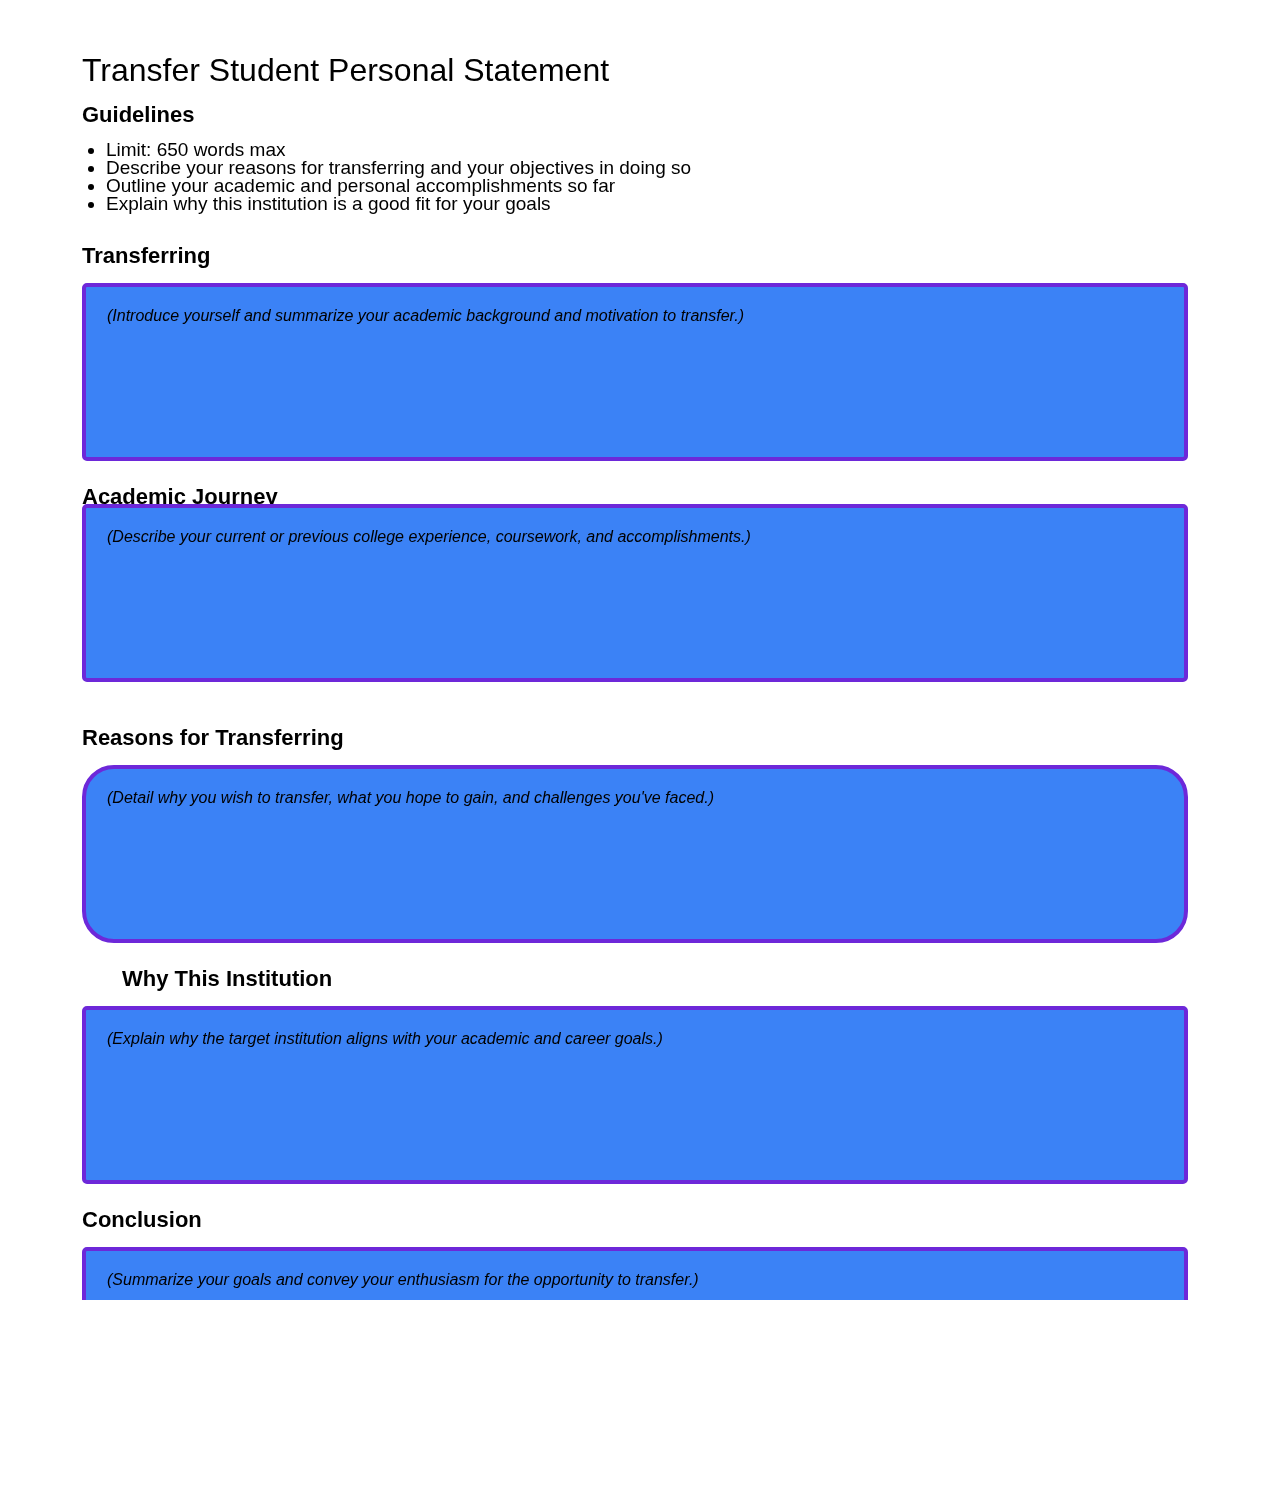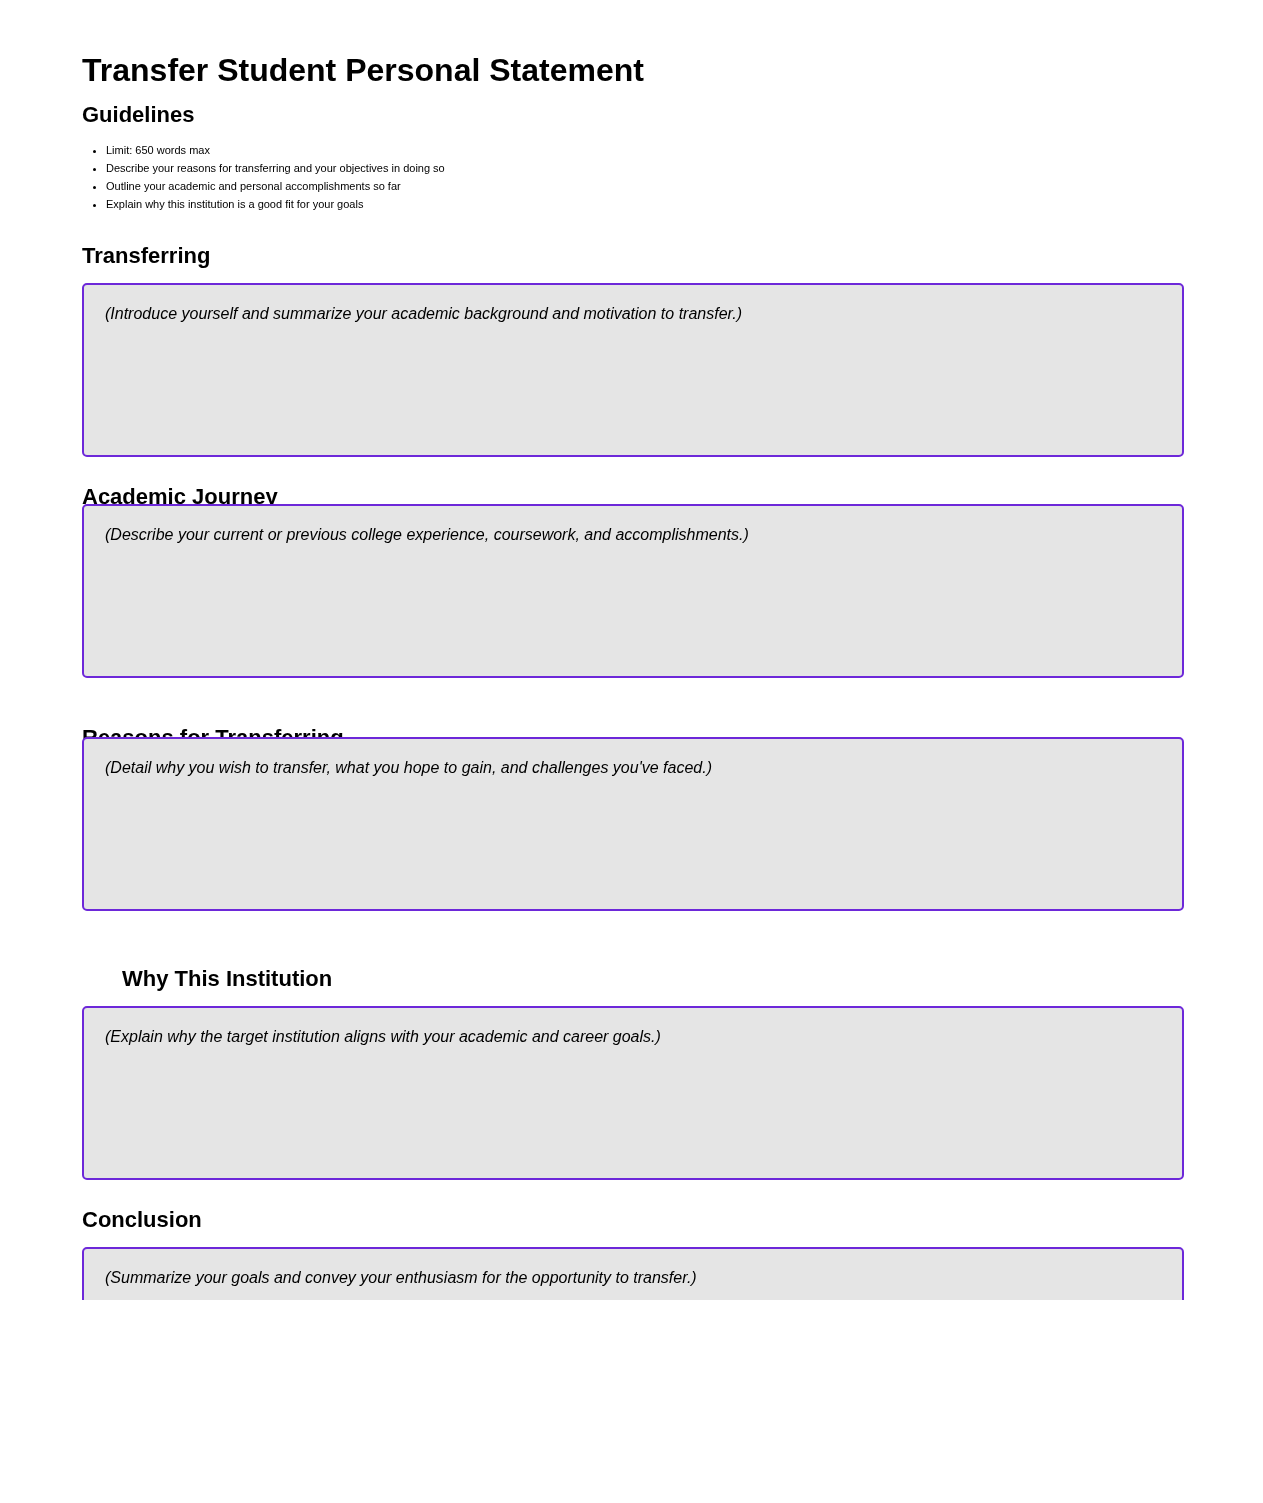--- a/index.html
+++ b/index.html
@@ -22,54 +22,54 @@
       left: 82px;
       top: 0;
       width: 1100px;
     }
     h1 {
       position: absolute;
       top: 50px;
       left: 0;
       margin: 0;
       font-size: 32px;
-      font-weight: bold;
+      font-weight: normal;
       line-height: 40px;
       white-space: nowrap;
     }
     h2 {
       margin: 0;
       font-size: 22px;
       font-weight: bold;
       line-height: 22px;
       position: absolute;
       left: 0;
       white-space: nowrap;
     }
     .guidelines-title { top: 104px; }
     ul.guidelines {
       position: absolute;
       top: 141px;
       left: 0;
       margin: 0;
       padding-left: 24px;
-      font-size: 11px;
+      font-size: 19px;
       line-height: 18px;
     }
     ul.guidelines li { margin: 0; padding: 0; }
     .section-title { }
     .box {
       position: absolute;
       left: 0;
       width: 1098px;
       height: 170px;
-      border: 2px solid #6d28d9;
+      border: 4px solid #6d28d9;
       border-radius: 5px;
       box-sizing: content-box;
-      background: #e5e5e5;
+      background: #3b82f6;
     }
     .box .placeholder {
       position: absolute;
       left: 21px;
       top: 19px;
       font-size: 16px;
       font-style: italic;
       line-height: 20px;
       white-space: nowrap;
     }
@@ -94,21 +94,21 @@
     <div class="box" style="top:283px;">
       <span class="placeholder">(Introduce yourself and summarize your academic background and motivation to transfer.)</span>
     </div>
 
     <h2 class="section-title" style="top:486px;">Academic Journey</h2>
     <div class="box" style="top:504px;">
       <span class="placeholder">(Describe your current or previous college experience, coursework, and accomplishments.)</span>
     </div>
 
     <h2 class="section-title" style="top:727px;">Reasons for Transferring</h2>
-    <div class="box" style="top:737px;">
+    <div class="box" style="top:765px;border-radius:32px;">
       <span class="placeholder">(Detail why you wish to transfer, what you hope to gain, and challenges you've faced.)</span>
     </div>
 
     <h2 class="section-title" style="top:968px;margin-left:40px;">Why This Institution</h2>
     <div class="box" style="top:1006px;">
       <span class="placeholder">(Explain why the target institution aligns with your academic and career goals.)</span>
     </div>
 
     <h2 class="section-title" style="top:1209px;">Conclusion</h2>
     <div class="box" style="top:1247px;">

